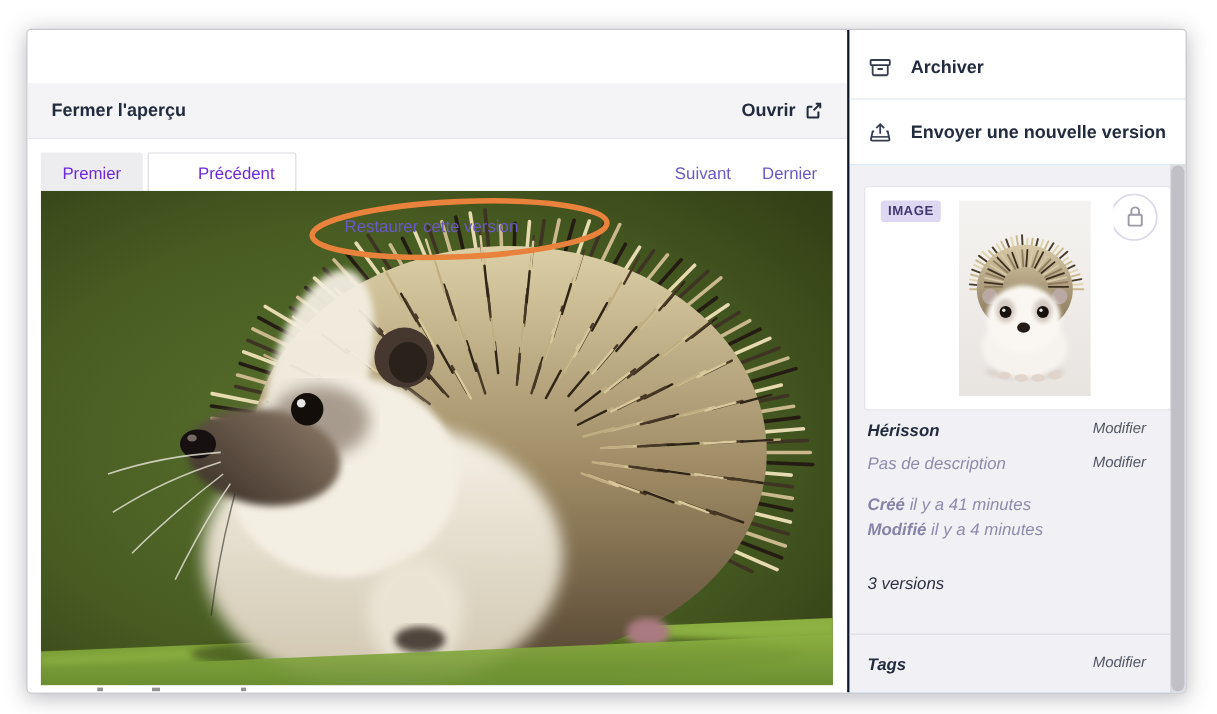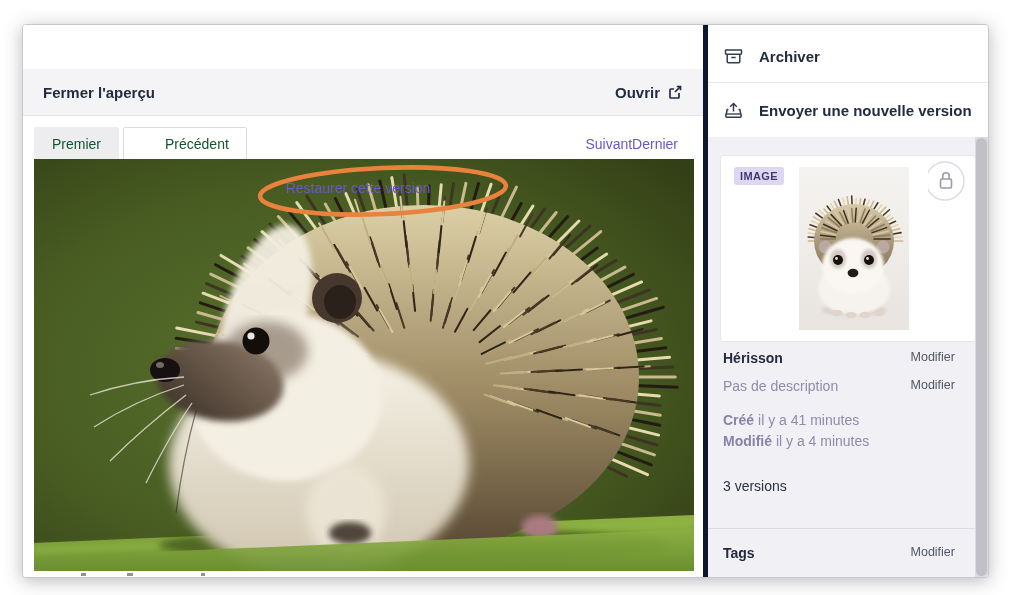--- a/index.html
+++ b/index.html
@@ -6,37 +6,37 @@
   html,body { width:1014px; height:595px; background:#fff; font-family:"Liberation Sans", sans-serif; }
   body { position:relative; overflow:hidden; }
 
   .window {
     position:absolute; left:22px; top:24px; width:967px; height:554px;
     background:#fff; border:1px solid #c7c7cd; border-radius:4px;
     box-shadow:0 3px 18px rgba(60,60,72,.35);
     display:flex; overflow:hidden;
   }
   .main-pane { width:683px; position:relative; background:#fff; }
-  .side-pane { flex:1; border-left:5px solid #0f172a; background:#7dd3fc; display:flex; flex-direction:column; position:relative; }
+  .side-pane { flex:1; border-left:2px solid #0f172a; background:#7dd3fc; display:flex; flex-direction:column; position:relative; }
 
   
   .topbar {
     height:47px; background:#f4f4f7; border-bottom:1px solid #e6e6ea;
     display:flex; align-items:center; justify-content:space-between; padding:0 20px;margin-top:44px;
   }
   .topbar-btn { font-size:15px; font-weight:bold; color:#232b3e; cursor:pointer; }
   .open-link { display:flex; align-items:center; gap:7px; font-size:15px; font-weight:bold; color:#232b3e; cursor:pointer; }
 
   
   .nav-row { position:relative; height:56px; display:flex; align-items:center; padding:0 11px; background:#fff; }
-  .btn { font-size:14px; color:#14532d; padding:8px 17px; border-radius:2px; cursor:default; background:#fff; }
+  .btn { font-size:14px; color:#6d28d9; padding:8px 17px; border-radius:2px; cursor:default; background:#fff; }
   .btn-first { background:#ededf0; border:1px solid #ededf0; }
   .btn-prev  { background:#fff; border:1px solid #dcdce2; margin-left:4px;padding-left:41px; }
   .counter { position:absolute; left:0; right:0; text-align:center; font-size:14px; color:#363c4d; pointer-events:none; }
-  .nav-links { margin-left:auto; display:flex; padding-right:14px; }
+  .nav-links { margin-left:auto; display:flex; gap:26px; padding-right:14px; }
   .nav-link { font-size:14px; color:#6a58c5; cursor:pointer; text-decoration:none; }
 
   
   .restore-row { position:relative; height:32px; display:flex; align-items:center; justify-content:center; }
   .restore-link { position:relative; z-index:2; font-size:14px; color:#6a58c5; cursor:pointer; text-decoration:none; margin-left:-10px; }
   .annotation { position:absolute; left:231px; top:-10px; width:258px; height:58px; z-index:3; pointer-events:none; }
 
   
   .image-wrap { position:absolute; left:11px; top:134px; width:660px; height:412px; z-index:1; }
   .image-wrap svg { display:block; }
@@ -53,21 +53,21 @@
   .props { flex:1; background:#f1f0f5; position:relative; padding:18px 12px 0 12px; }
   .scrollbar { position:absolute; right:0; top:0; bottom:0; width:13px; background:#dcdbe1; z-index:5; }
   .scroll-thumb { position:absolute; left:1px; right:1px; top:1px; bottom:1px; background:#c1c0c7; border-radius:6px; }
 
   .card { position:relative; width:256px; height:187px; background:#fff; border:1px solid #e6e5eb; border-radius:3px; }
   .badge { position:absolute; left:13px; top:11px; background:#ded7f2; color:#423a6f;
            font-size:11px; font-weight:bold; letter-spacing:.4px; padding:3px 6px; border-radius:3px; }
   .thumb { position:absolute; left:78px; top:11px; width:110px; height:163px; }
   .lock-wrap { position:absolute; right:5px; top:5px; width:42px; height:42px; }
 
-  .m-row { position:absolute; left:15px; width:232px; display:flex; justify-content:space-between; align-items:flex-start; }
+  .m-row { position:absolute; left:15px; width:232px; display:flex; justify-content:space-between; align-items:flex-start;font-style:italic; }
   .m-title { font-size:14px; font-weight:bold; color:#232b3e; }
   .m-edit { font-size:12.5px; color:#515764; cursor:pointer; text-decoration:none; }
   .m-muted { font-size:14px; color:#8e8caa; }
   .m-muted b { color:#8683a6; }
   .m-dark { font-size:14px; color:#2c3242; }
   .props-divider { position:absolute; left:0; right:13px; top:391px; height:1px; background:#dcdce3; }
   .tags-label { font-size:14px; font-weight:bold; color:#232b3e; }
 </style>
 </head>
 <body>

